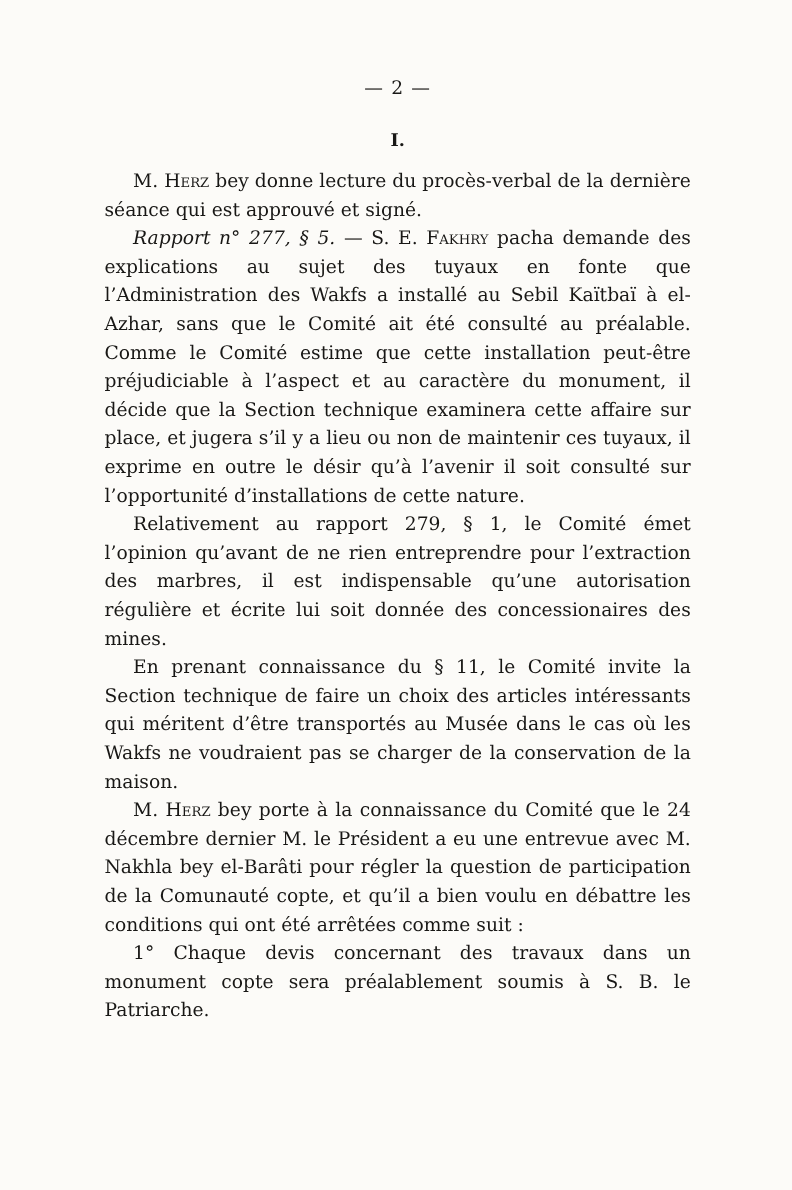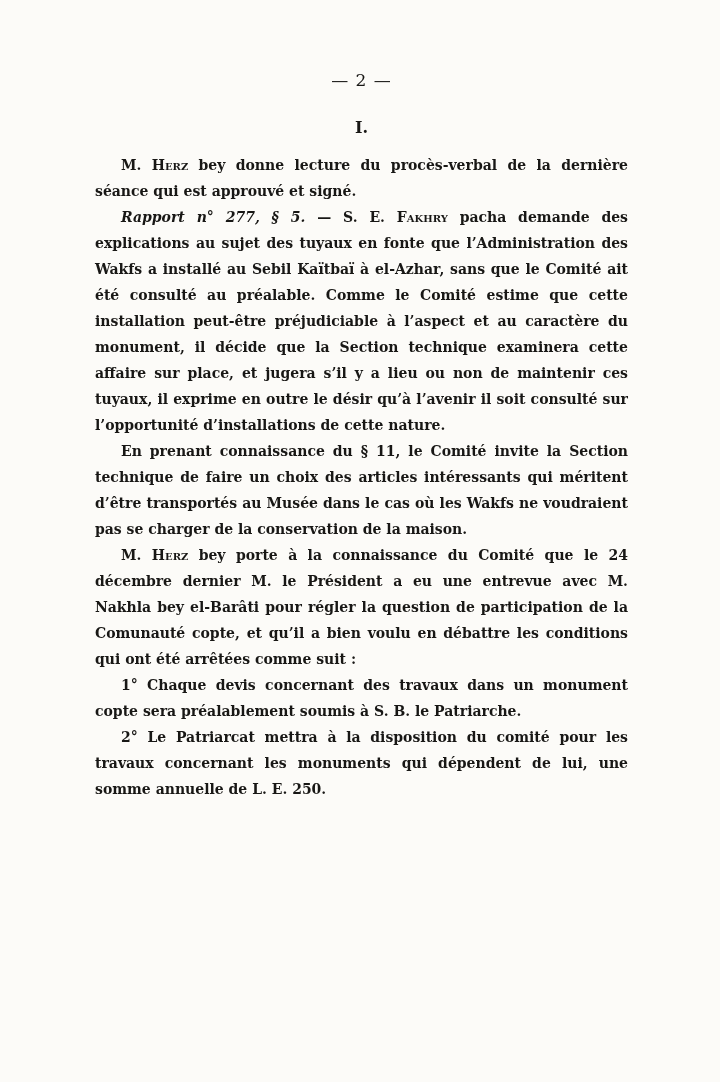--- a/index.html
+++ b/index.html
@@ -21,46 +21,45 @@
     letter-spacing: 1px;
     margin: 0 0 28px 0;
   }
   .heading {
     text-align: center;
     font-size: 16px;
     font-weight: bold;
     margin: 24px 0 15px 0;
   }
   .para {
-    font-size: 14px;
+    font-size: 17px;
     line-height: 26px;
     text-align: justify;
     margin: 0;
     text-indent: 26px;
-    font-weight: bold;
   }
   .sc { font-variant: small-caps; }
   .it { font-style: italic; margin-top: 40px; }
 </style>
 </head>
 <body>
 
 <div class="page">
 
   <div class="page-number">— 2 —</div>
 
   <section>
     <h2 class="heading">I.</h2>
     <p class="para"><span>M. </span><span class="sc">Herz</span><span> bey donne lecture du procès-verbal de la dernière séance qui est approuvé et signé.</span></p>
   </section>
 
   <section>
     <p class="para"><span class="it">Rapport n° 277, § 5.</span><span> — S. E. </span><span class="sc">Fakhry</span><span> pacha demande des explications au sujet des tuyaux en fonte que l’Administration des Wakfs a installé au Sebil Kaïtbaï à el-Azhar, sans que le Comité ait été consulté au préalable. Comme le Comité estime que cette installation peut-être préjudiciable à l’aspect et au caractère du monument, il décide que la Section technique examinera cette affaire sur place, et jugera s’il y a lieu ou non de maintenir ces tuyaux, il exprime en outre le désir qu’à l’avenir il soit consulté sur l’opportunité d’installations de cette nature.</span></p>
+    <p class="para"><span>Relativement au rapport 279, § 1, le Comité émet l’opinion qu’avant de ne rien entreprendre pour l’extraction des marbres, il est indispensable qu’une autorisation régulière et écrite lui soit donnée des concessionaires des mines.</span></p>
     <p class="para"><span>En prenant connaissance du § 11, le Comité invite la Section technique de faire un choix des articles intéressants qui méritent d’être transportés au Musée dans le cas où les Wakfs ne voudraient pas se charger de la conservation de la maison.</span></p>
   </section>
 
   <section>
     <p class="para"><span>M. </span><span class="sc">Herz</span><span> bey porte à la connaissance du Comité que le 24 décembre dernier M. le Président a eu une entrevue avec M. Nakhla bey el-Barâti pour régler la question de participation de la Comunauté copte, et qu’il a bien voulu en débattre les conditions qui ont été arrêtées comme suit :</span></p>
     <p class="para"><span>1° Chaque devis concernant des travaux dans un monument copte sera préalablement soumis à S. B. le Patriarche.</span></p>
-    <p class="para"><span>2° Le Patriarcat mettra à la disposition du comité pour les travaux concernant les monuments qui dépendent de lui, une somme annuelle de L. E. 250.</span></p>
   </section>
 
 </div>
 
 </body></html>

